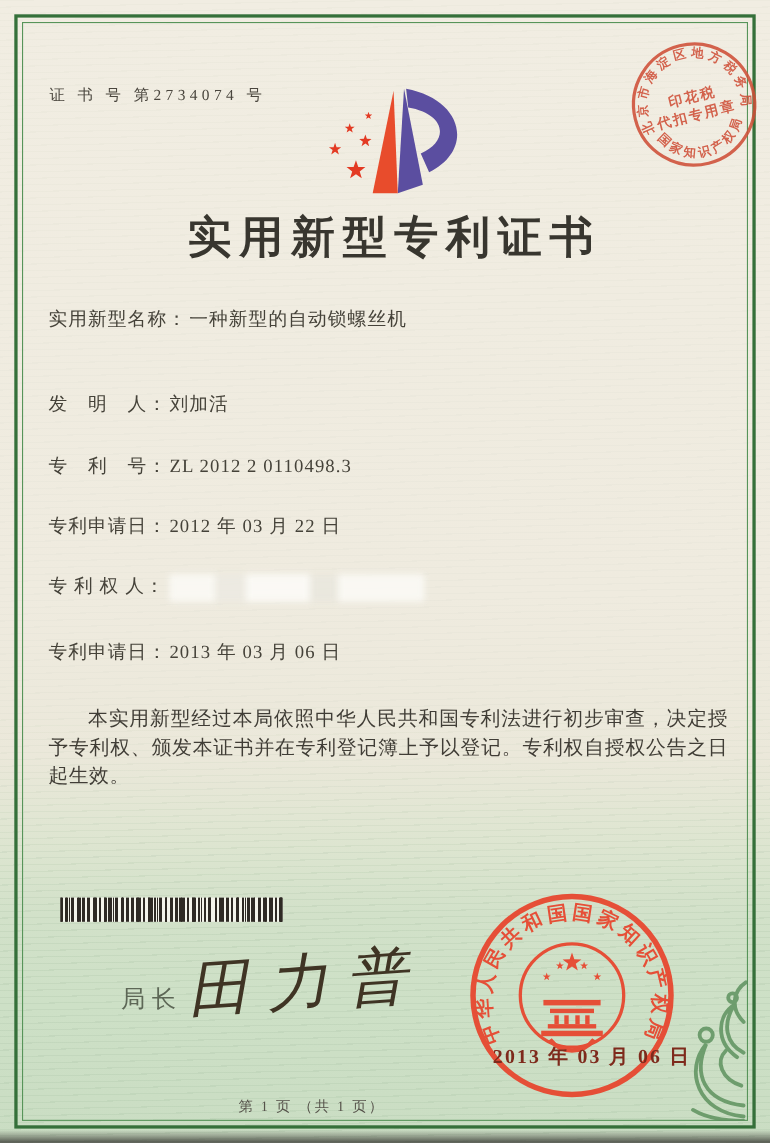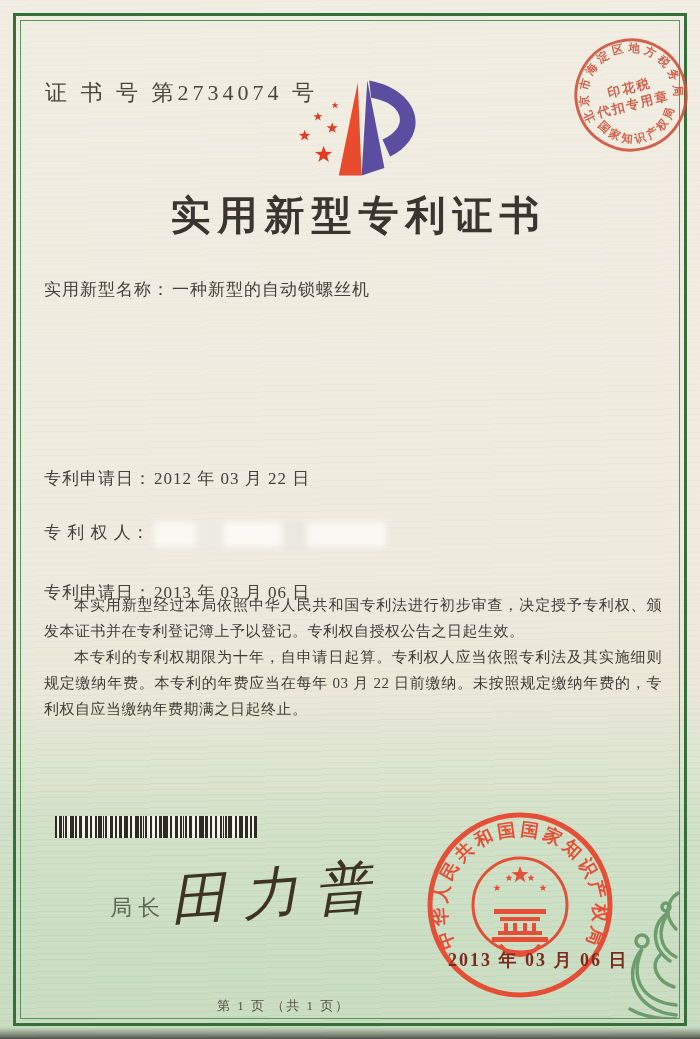--- a/index.html
+++ b/index.html
@@ -18,21 +18,21 @@
       rgba(130,165,130,0.12) 0px, rgba(130,165,130,0.12) 1px,
       rgba(0,0,0,0) 1px, rgba(0,0,0,0) 6px);
     mask-image:linear-gradient(180deg, rgba(0,0,0,0.25) 0%, rgba(0,0,0,0.25) 60%, #000 78%, #000 100%);
     -webkit-mask-image:linear-gradient(180deg, rgba(0,0,0,0.25) 0%, rgba(0,0,0,0.25) 60%, #000 78%, #000 100%);
   }
   .frame-outer { position:absolute; inset:13px; border:3px solid #35703a; }
   .frame-inner { position:absolute; inset:20px; border:1px solid #579459; }
 
   .cert-number {
     position:absolute; left:45px; top:78px;
-    font-size:22px; letter-spacing:4px; color:#4a463e;
+    font-size:14px; letter-spacing:4px; color:#4a463e;
   }
 
   .logo { position:absolute; left:278px; top:76px; width:152px; height:108px; }
 
   .tax-stamp {
     position:absolute; left:572px; top:36px; width:118px; height:118px;
     transform:rotate(-14deg); opacity:0.88; z-index:5;
   }
 
   .title {
@@ -47,22 +47,22 @@
     display:inline-block; vertical-align:middle; width:232px; height:25px;
     margin-left:4px; border-radius:3px;
     background:
       linear-gradient(90deg, rgba(250,249,244,0.95) 0 18%, rgba(236,234,226,0.8) 18% 30%,
         rgba(251,250,246,0.95) 30% 55%, rgba(233,231,222,0.8) 55% 66%,
         rgba(250,249,244,0.95) 66% 100%);
     filter:blur(3px);
   }
 
   .body-text {
-    position:absolute; left:44px; top:592px; width:618px;
-    font-size:15px; line-height:26px; color:#403d36;
+    position:absolute; left:44px; top:640px; width:618px;
+    font-size:18px; line-height:26px; color:#403d36;
     text-align:justify; letter-spacing:0.5px;
   }
   .body-text p { text-indent:2em; margin:0; }
 
   .barcode {
     position:absolute; left:55px; top:816px; width:202px; height:22px;
     background-color:rgba(249,247,241,0.85);
     background-image:
       repeating-linear-gradient(90deg, #2e2a24 0 2px, rgba(0,0,0,0) 2px 5px),
       repeating-linear-gradient(90deg, #2e2a24 0 1px, rgba(0,0,0,0) 1px 8px),
@@ -138,33 +138,38 @@
     </text>
     <text class="stamp-center" x="60" y="57">印花税</text>
     <text class="stamp-center" x="60" y="74">代扣专用章</text>
   </svg>
 
   <h1 class="title">实用新型专利证书</h1>
 
   <div class="row" style="top:278px">
     <span>实用新型名称：</span><span class="val">一种新型的自动锁螺丝机</span>
   </div>
+  <div class="row" style="top:356px">
+    <span>发　明　人：</span><span class="val">刘加活</span>
+  </div>
+  <div class="row" style="top:412px">
+    <span>专　利　号：</span><span class="val">ZL 2012 2 0110498.3</span>
+  </div>
   <div class="row" style="top:467px">
     <span>专利申请日：</span><span class="val">2012 年 03 月 22 日</span>
   </div>
   <div class="row" style="top:521px">
     <span>专 利 权 人：</span><span class="redacted"></span>
   </div>
   <div class="row" style="top:581px">
     <span>专利申请日：</span><span class="val">2013 年 03 月 06 日</span>
   </div>
 
   <div class="body-text">
     <p>本实用新型经过本局依照中华人民共和国专利法进行初步审查，决定授予专利权、颁发本证书并在专利登记簿上予以登记。专利权自授权公告之日起生效。</p>
-    <p>本专利的专利权期限为十年，自申请日起算。专利权人应当依照专利法及其实施细则规定缴纳年费。本专利的年费应当在每年 03 月 22 日前缴纳。未按照规定缴纳年费的，专利权自应当缴纳年费期满之日起终止。</p>
   </div>
 
   <div class="barcode"></div>
 
   <div class="sig-title">局长</div>
   <div class="sig-name">田力普</div>
 
   <svg class="seal" viewBox="0 0 200 200">
     <circle cx="100" cy="100" r="90" fill="none" stroke="#e8432b" stroke-width="5"></circle>
     <defs>

